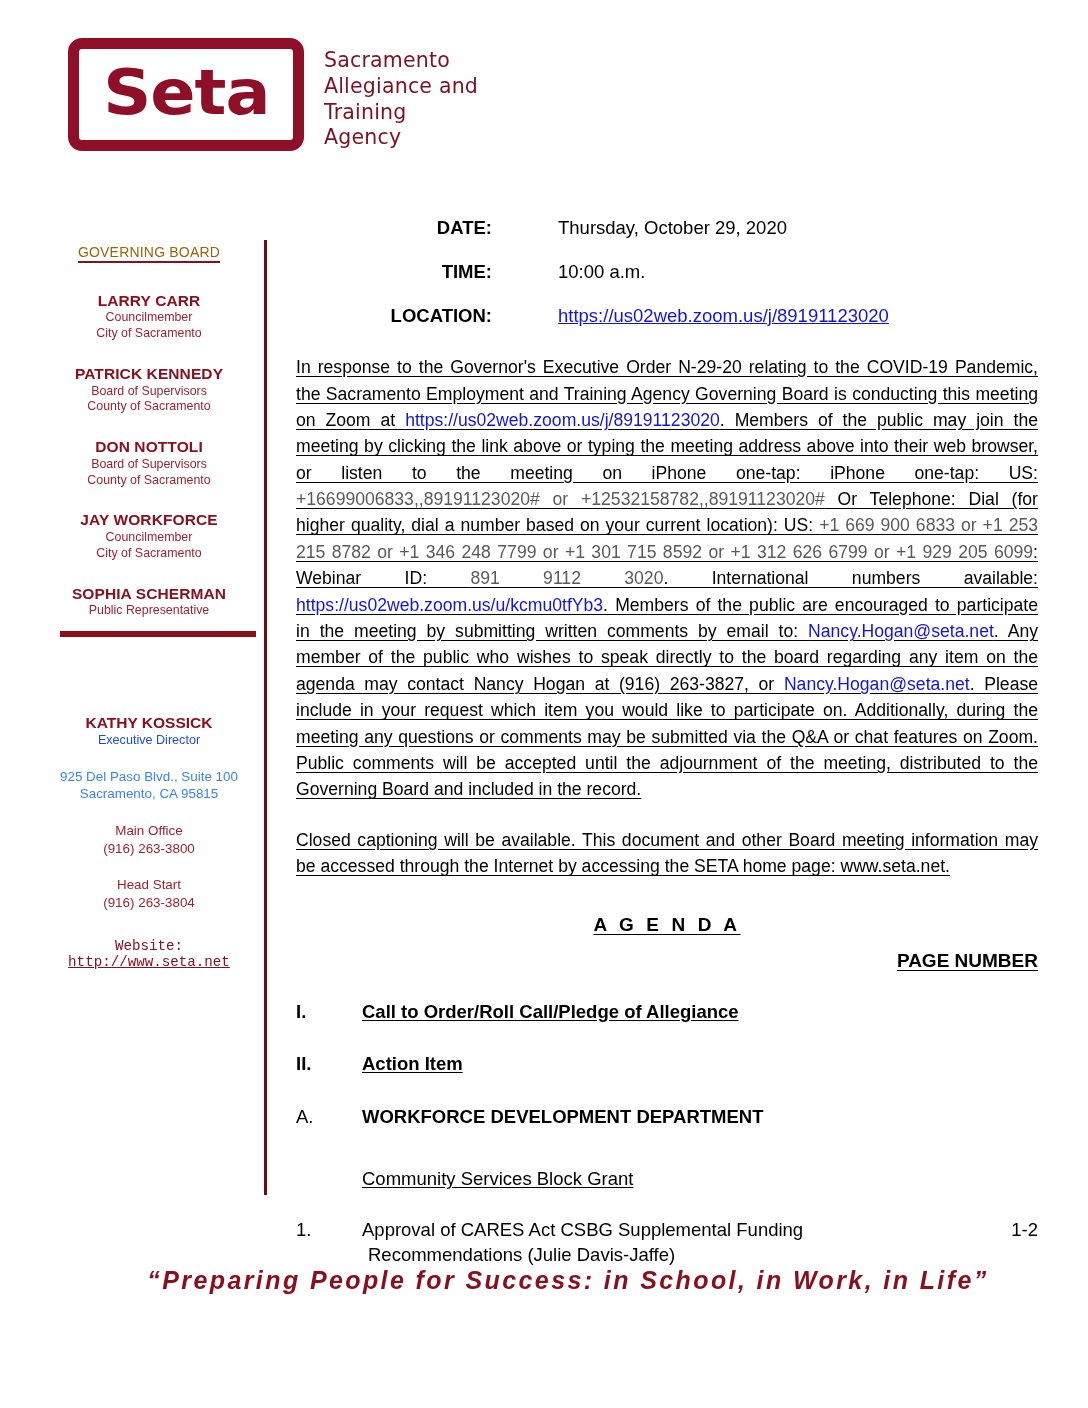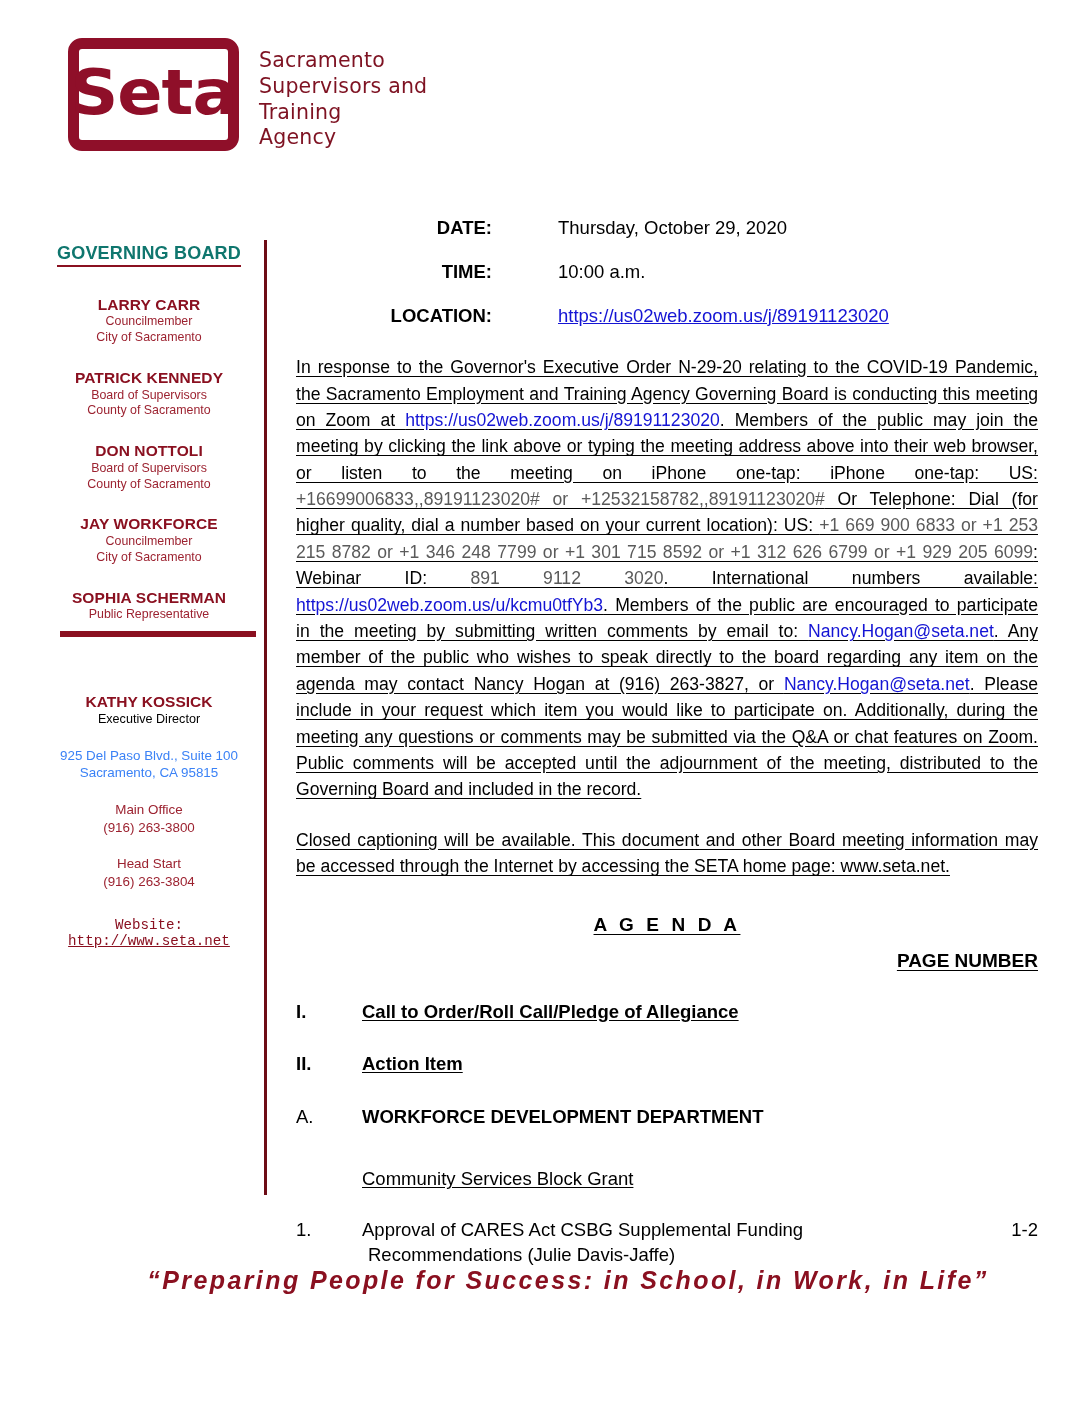--- a/index.html
+++ b/index.html
@@ -18,21 +18,21 @@
 
   
   #logo-block {
     position: absolute;
     left: 68px;
     top: 38px;
     display: flex;
     align-items: flex-start;
   }
   #logo-mark {
-    width: 171px;
+    width: 236px;
     height: 113px;
     box-sizing: border-box;
     border: 11px solid #8f0f29;
     border-radius: 14px;
     display: flex;
     align-items: center;
     justify-content: center;
     background: #fff;
   }
   #logo-word {
@@ -58,23 +58,23 @@
   
   #sidebar {
     position: absolute;
     left: 34px;
     top: 243px;
     width: 230px;
     text-align: center;
     color: #8a1020;
   }
   #sidebar-heading {
-    font-size: 18px;
-    font-weight: bold;
-    color: #0f766e;
+    font-size: 14px;
+    font-weight: normal;
+    color: #a16207;
     letter-spacing: 0.2px;
     border-bottom: 2px solid #8a1020;
     display: inline-block;
     padding-bottom: 1px;
   }
   .board-member { margin-top: 22px; }
   .member-name {
     font-size: 15.5px;
     font-weight: bold;
     color: #8a1020;
@@ -91,34 +91,34 @@
     position: absolute;
     left: 60px;
     top: 631px;
     width: 196px;
     height: 6px;
     background: #8a1020;
   }
   #sidebar-lower {
     position: absolute;
     left: 34px;
-    top: 692px;
+    top: 713px;
     width: 230px;
     text-align: center;
     color: #8a1020;
   }
   #director-name {
     font-size: 15.5px;
     font-weight: bold;
     color: #8a1020;
     line-height: 1.25;
   }
   #director-title {
     font-size: 12.6px;
-    color: #000000;
+    color: #1d4ed8;
     line-height: 1.3;
   }
   .addr-line {
     font-size: 13.4px;
     color: #3b82f6;
     line-height: 1.32;
   }
   .contact-block { margin-top: 19px; }
   .contact-line {
     font-size: 13.4px;
@@ -289,21 +289,21 @@
 </style>
 </head>
 <body>
 
 <div id="logo-block">
   <div id="logo-mark">
     <span id="logo-word">Seta</span>
   </div>
   <div id="logo-agency">
     <div>Sacramento</div>
-    <div>Supervisors and</div>
+    <div>Allegiance and</div>
     <div>Training</div>
     <div>Agency</div>
   </div>
 </div>
 
 <div id="sidebar">
   <div>
     <span id="sidebar-heading">GOVERNING BOARD</span>
   </div>
 

